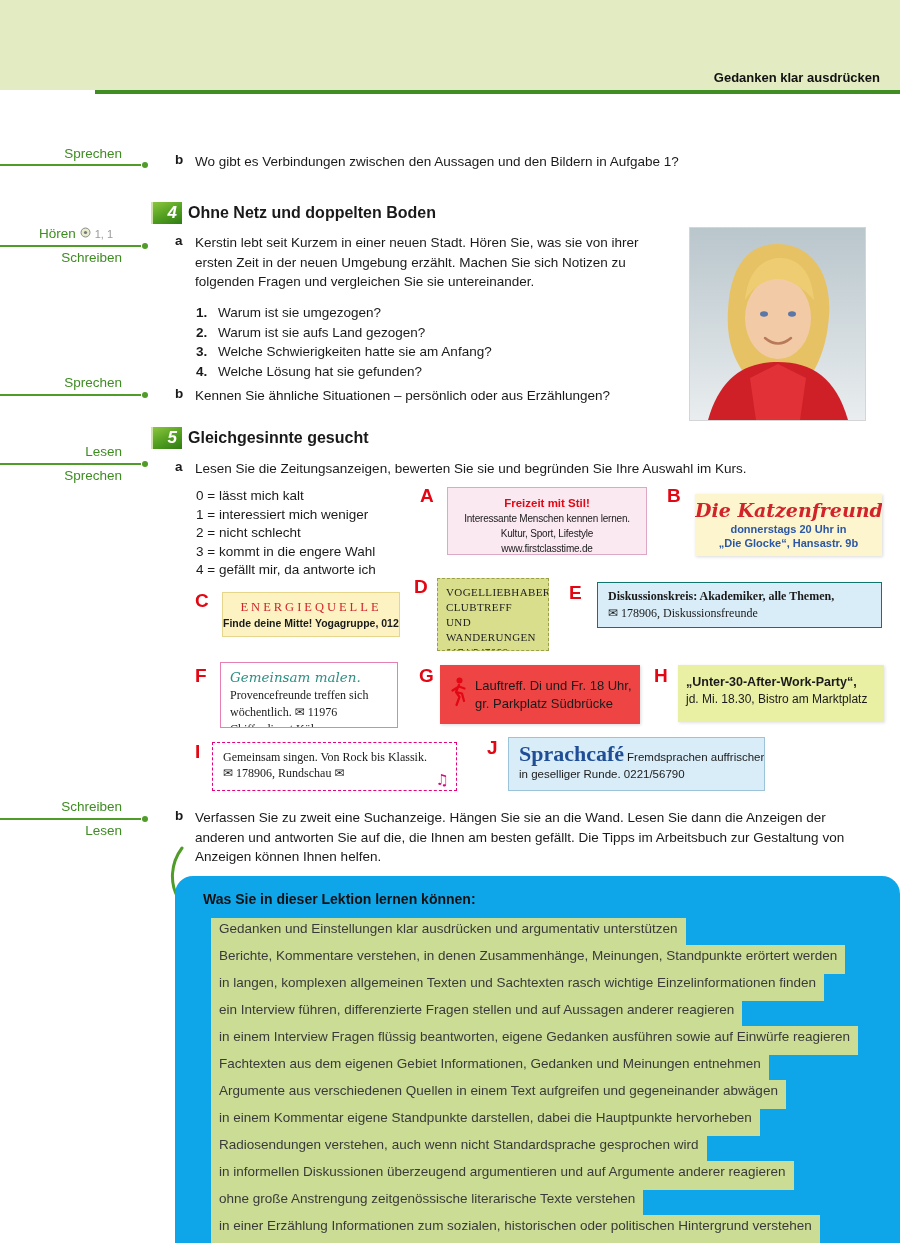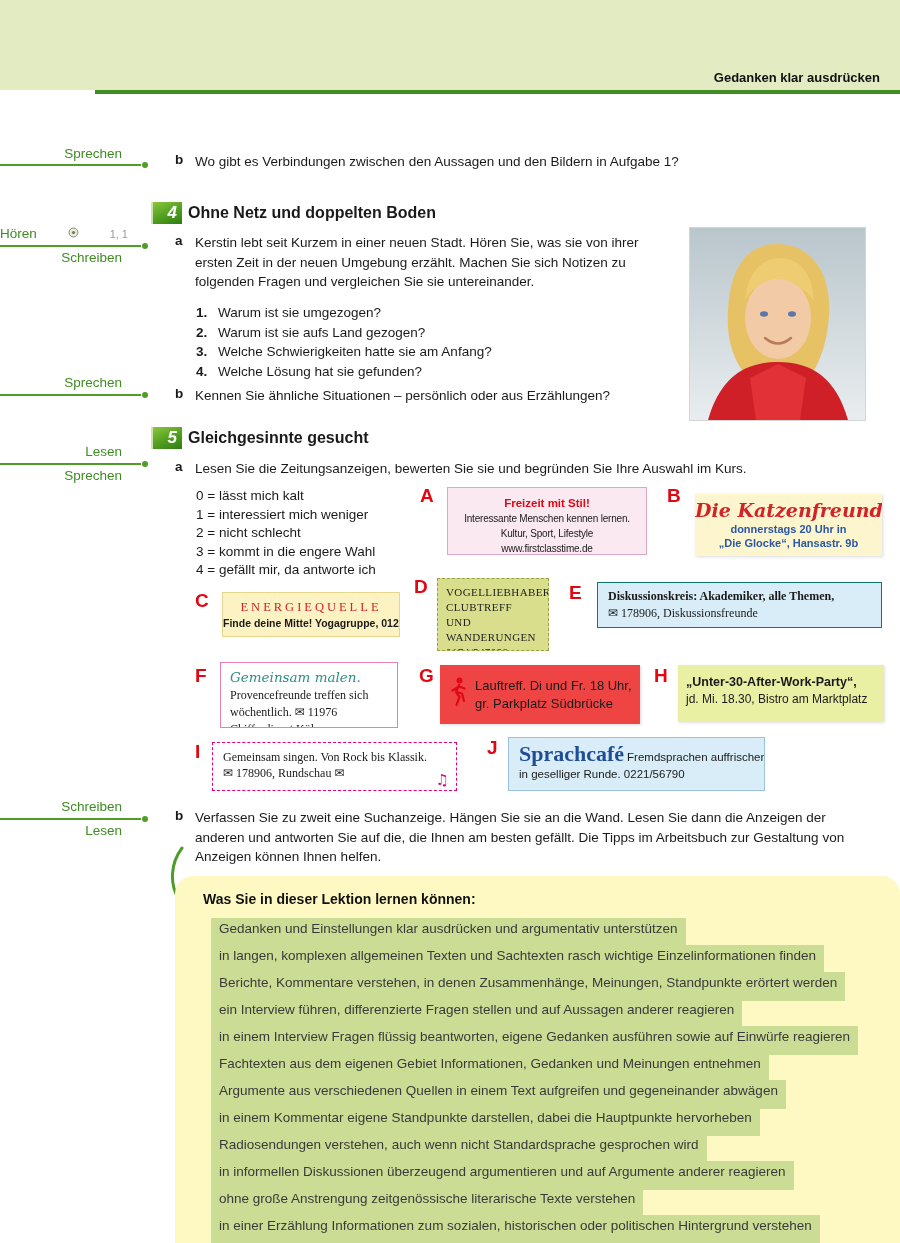--- a/index.html
+++ b/index.html
@@ -8,21 +8,21 @@
   .page { position:relative; width:900px; height:1243px; background:#ffffff; overflow:hidden; }
   .abs { position:absolute; }
 
   
   .band { left:0; top:0; width:900px; height:90px; background:#e2ebc1; }
   .hdr-title { left:500px; top:70px; width:380px; text-align:right; font-size:13px; font-weight:bold; color:#111; }
   .hrule { left:95px; top:90px; width:805px; height:4px; background:#3f8d23; }
 
   
   .mlabel { left:0; width:122px; text-align:right; font-size:13.5px; color:#3e8c22; }
-  .mrow { left:0; width:128px; display:flex; justify-content:space-between; align-items:center; gap:4px; font-size:13.5px; color:#3e8c22; }
+  .mrow { left:12px; width:128px; display:flex; justify-content:center; align-items:center; gap:4px; font-size:13.5px; color:#3e8c22; }
   .audio-ref { font-size:11px; color:#9a9a9a; }
   .mline { left:0; width:148px; height:6px; }
   .mline::before { content:""; position:absolute; left:0; top:2px; width:141px; height:2px; background:#4f9c28; }
   .mline::after { content:""; position:absolute; right:0; top:0; width:6px; height:6px; border-radius:50%; background:#4f9c28; }
 
   
   .task-head { display:flex; align-items:center; gap:6px; }
   .task-num { width:31px; height:22px; background:linear-gradient(155deg,#8cc63f 0%,#55a121 50%,#2e7c15 100%); color:#fff; font-weight:bold; font-style:italic; font-size:17px; text-align:right; padding-right:5px; line-height:22px; border-left:2px solid #cfe3a8; }
   .task-title { font-size:16px; font-weight:bold; }
   .row { display:flex; gap:8px; }
@@ -56,21 +56,21 @@
   .ad-g { background:#ef4444; box-shadow:1px 1px 3px rgba(0,0,0,.15); padding:9px 8px; display:flex; gap:8px; align-items:center; font-size:13px; line-height:18px; }
   .ad-h { background:#e9efa3; box-shadow:1px 1px 3px rgba(0,0,0,.12); padding:9px 8px; font-size:12px; line-height:17px; }
   .ad-h .b1 { font-weight:bold; font-size:12.5px; }
   .ad-i { background:#ffffff; border:1.5px dashed #e5007e; padding:6px 10px; font-family:"Liberation Serif", serif; font-size:12px; line-height:16px; }
   .ad-i .note { position:absolute; right:7px; bottom:2px; color:#e5007e; font-size:15px; font-family:"DejaVu Sans", sans-serif; }
   .ad-j { background:#d9edf8; border:1px solid #9bc3da; padding:3px 10px; font-size:11.5px; line-height:15px; }
   .ad-j .ttl { font-family:"Liberation Serif", serif; font-weight:600; color:#1f4e96; font-size:22px; line-height:26px; }
   .ad-j .r1 { display:flex; align-items:baseline; gap:3px; }
 
   
-  .learn-panel { left:175px; top:876px; width:725px; height:367px; background:#fef9c3; border-radius:18px 18px 0 0; padding:15px 0 0 28px; overflow:hidden; }
+  .learn-panel { left:175px; top:876px; width:725px; height:367px; background:#0ea5e9; border-radius:18px 18px 0 0; padding:15px 0 0 28px; overflow:hidden; }
   .learn-title { font-size:14px; font-weight:bold; margin:0 0 11px 0; color:#111; }
   .learn-item { margin:0 0 4px 8px; height:23px; }
   .learn-band { display:inline-block; background:#cbdc95; padding:1px 8px 8px 8px; font-size:13.5px; line-height:20px; color:#3a3a3a; white-space:nowrap; }
 </style>
 </head>
 <body>
 
 <div class="page">
 
   <div class="abs band"></div>
@@ -261,22 +261,22 @@
 
   <div class="abs" style="left:168px;top:846px">
     <svg width="38" height="66" viewBox="0 0 38 66">
         <path d="M14 2 C2 18 2 38 10 52 C14 59 22 64 33 62" fill="none" stroke="#4f9c28" stroke-width="3" stroke-linecap="round"></path>
       </svg>
   </div>
 
   <div class="abs learn-panel">
     <div class="learn-title">Was Sie in dieser Lektion lernen können:</div>
     <div class="learn-item"><span class="learn-band">Gedanken und Einstellungen klar ausdrücken und argumentativ unterstützen</span></div>
+    <div class="learn-item"><span class="learn-band">Berichte, Kommentare verstehen, in denen Zusammenhänge, Meinungen, Standpunkte erörtert werden</span></div>
     <div class="learn-item"><span class="learn-band">in langen, komplexen allgemeinen Texten und Sachtexten rasch wichtige Einzelinformationen finden</span></div>
-    <div class="learn-item"><span class="learn-band">Berichte, Kommentare verstehen, in denen Zusammenhänge, Meinungen, Standpunkte erörtert werden</span></div>
     <div class="learn-item"><span class="learn-band">ein Interview führen, differenzierte Fragen stellen und auf Aussagen anderer reagieren</span></div>
     <div class="learn-item"><span class="learn-band">in einem Interview Fragen flüssig beantworten, eigene Gedanken ausführen sowie auf Einwürfe reagieren</span></div>
     <div class="learn-item"><span class="learn-band">Fachtexten aus dem eigenen Gebiet Informationen, Gedanken und Meinungen entnehmen</span></div>
     <div class="learn-item"><span class="learn-band">Argumente aus verschiedenen Quellen in einem Text aufgreifen und gegeneinander abwägen</span></div>
     <div class="learn-item"><span class="learn-band">in einem Kommentar eigene Standpunkte darstellen, dabei die Hauptpunkte hervorheben</span></div>
     <div class="learn-item"><span class="learn-band">Radiosendungen verstehen, auch wenn nicht Standardsprache gesprochen wird</span></div>
     <div class="learn-item"><span class="learn-band">in informellen Diskussionen überzeugend argumentieren und auf Argumente anderer reagieren</span></div>
     <div class="learn-item"><span class="learn-band">ohne große Anstrengung zeitgenössische literarische Texte verstehen</span></div>
     <div class="learn-item"><span class="learn-band">in einer Erzählung Informationen zum sozialen, historischen oder politischen Hintergrund verstehen</span></div>
   </div>

